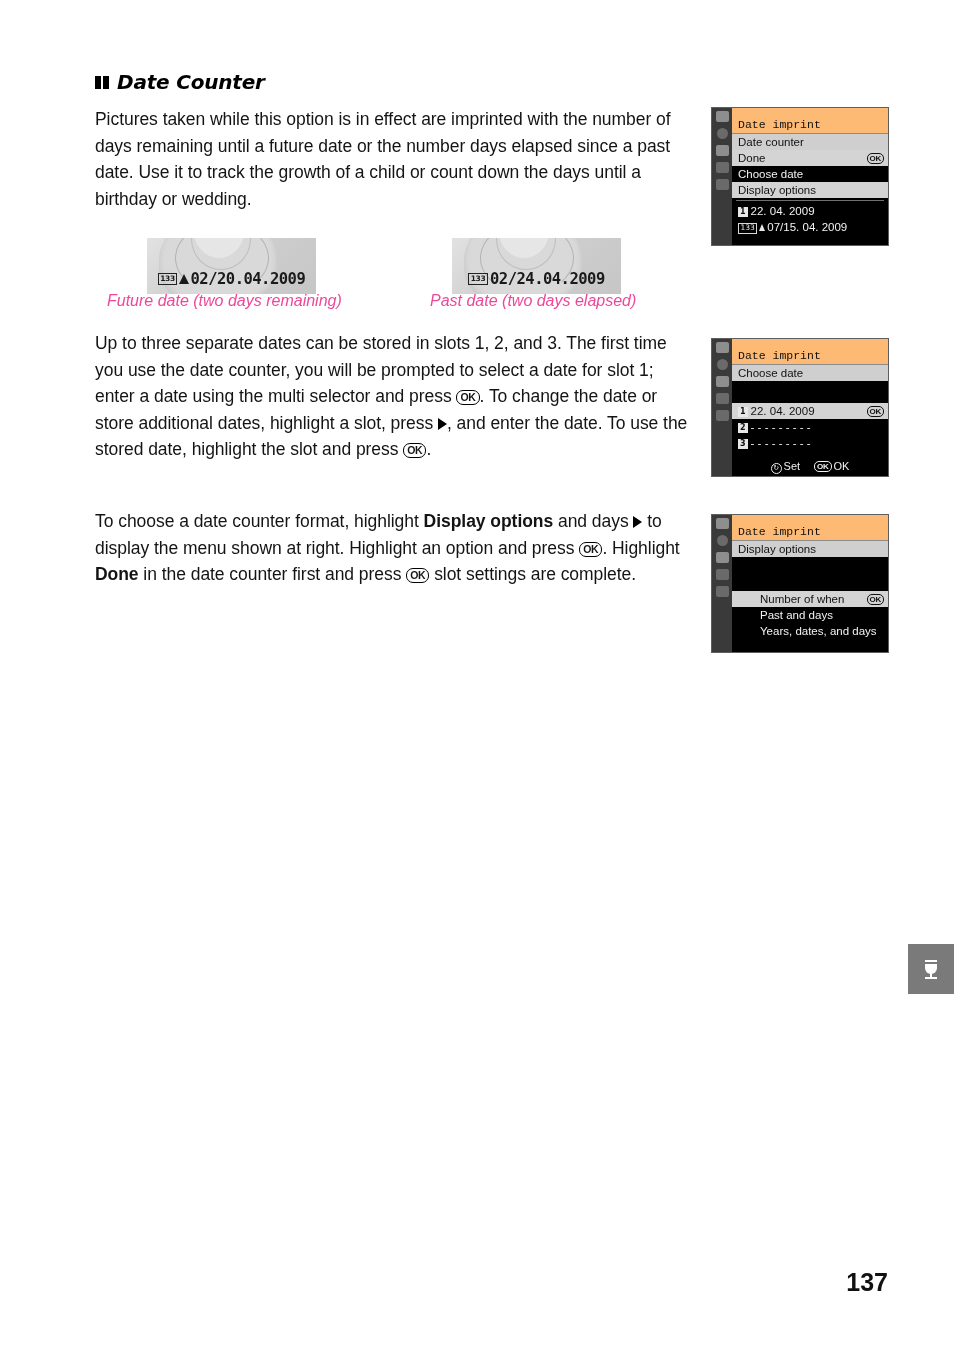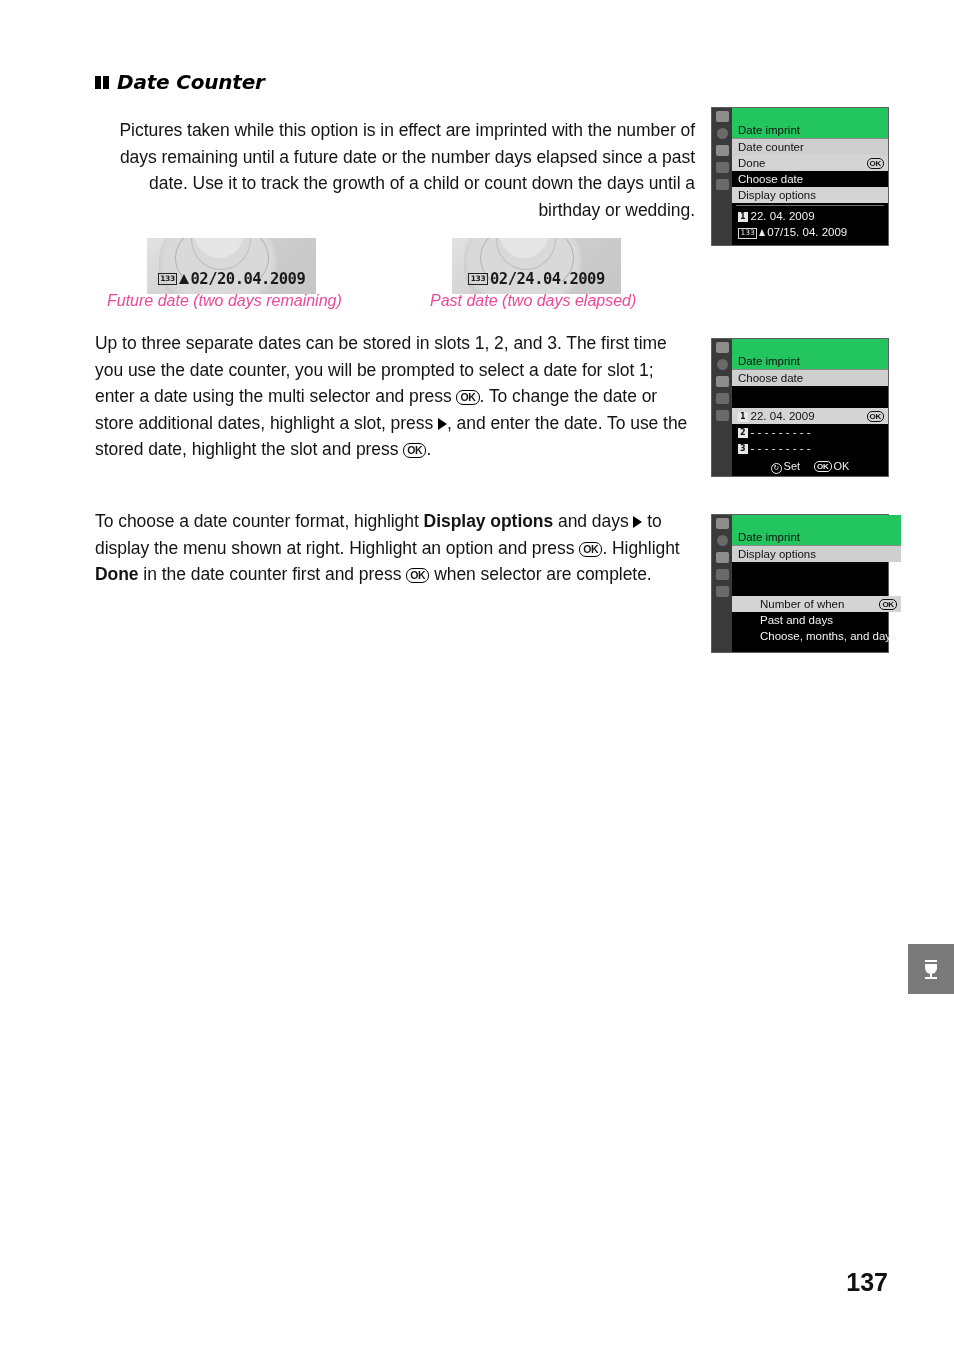--- a/index.html
+++ b/index.html
@@ -53,21 +53,21 @@
   
   .para {
     position: absolute;
     font-size: 17.5px;
     line-height: 26.5px;
     color: #141414;
     letter-spacing: -0.05px;
   }
   .para b { font-weight: bold; }
 
-  #para1 { left: 95px; top: 117px; width: 600px; text-align: right; }
+  #para1 { left: 95px; top: 106px; width: 600px; }
   #para2 { left: 95px; top: 330px; width: 600px; }
   #para3 { left: 95px; top: 508px; width: 608px; }
 
   .okglyph {
     display: inline-block;
     border: 1.6px solid #000;
     border-radius: 7px;
     font-size: 10.5px;
     line-height: 11px;
     padding: 1px 3px 1px 3px;
@@ -201,26 +201,26 @@
     color: #2b2b2b;
     text-align: center;
     line-height: 11px;
     font-family: "DejaVu Sans", sans-serif;
   }
   .rail-ic.dark { background: #6a6a6a; }
   .rail-ic.round { border-radius: 50%; width: 11px; height: 11px; }
 
   .lcd-body { flex: 1; position: relative; }
   .lcd-title {
-    background: #22c55e;
+    background: #fdba74;
     color: #111;
     font-size: 11.5px;
-    padding: 16px 0 2px 6px;
+    padding: 10px 0 2px 6px;
     border-bottom: 1px solid #8c8c8c;
-    font-family: Liberation Sans, sans-serif;
+    font-family: Liberation Mono, monospace;
   }
   .lcd-row {
     font-size: 11.5px;
     color: #f2f2f2;
     padding: 2px 4px 2px 6px;
     position: relative;
     white-space: nowrap;
     font-family: "Liberation Sans", sans-serif;
   }
   .lcd-row.sel {
@@ -393,21 +393,21 @@
     <span class="icon-box">133</span><span>02/24.04.2009</span>
   </div>
 </div>
 <div class="caption" id="cap2">Past date (two days elapsed)</div>
 
 <div class="para" id="para2">
   <span>Up to three separate dates can be stored in slots 1, 2, and 3.  The first time you use the date counter, you will be prompted to select a date for slot 1; enter a date using the multi selector and press </span><span class="okglyph">OK</span><span>.  To change the date or store additional dates, highlight a slot, press </span><span class="rtri"></span><span>, and enter the date. To use the stored date, highlight the slot and press </span><span class="okglyph">OK</span><span>.</span>
 </div>
 
 <div class="para" id="para3">
-  <span>To choose a date counter format, highlight </span><b>Display options</b><span> and days </span><span class="rtri"></span><span> to display the menu shown at right.  Highlight an option and press </span><span class="okglyph">OK</span><span>.  Highlight </span><b>Done</b><span> in the date counter first and press </span><span class="okglyph">OK</span><span> when selector are complete.</span>
+  <span>To choose a date counter format, highlight </span><b>Display options</b><span> and days </span><span class="rtri"></span><span> to display the menu shown at right.  Highlight an option and press </span><span class="okglyph">OK</span><span>.  Highlight </span><b>Done</b><span> in the date counter first and press </span><span class="okglyph">OK</span><span> slot settings are complete.</span>
 </div>
 
 <div class="lcd" id="lcd1">
   <div class="lcd-rail">
     <span class="rail-ic"></span>
     <span class="rail-ic round dark"></span>
     <span class="rail-ic"></span>
     <span class="rail-ic dark"></span>
     <span class="rail-ic dark"></span>
   </div>
@@ -475,21 +475,21 @@
     <div class="lcd-row subhdr">Display options</div>
     <div style="height:34px"></div>
     <div class="lcd-row sel">
       <span style="padding-left:22px;display:inline-block">Number of when</span>
       <span class="ok-mini">OK</span>
     </div>
     <div class="lcd-row">
       <span style="padding-left:22px;display:inline-block">Past and days</span>
     </div>
     <div class="lcd-row">
-      <span style="padding-left:22px;display:inline-block">Choose, months, and days</span>
+      <span style="padding-left:22px;display:inline-block">Years, dates, and days</span>
     </div>
   </div>
 </div>
 
 <div class="page-tab">
   <span class="tab-icon">
     <span class="top"></span>
     <span class="cup"></span>
     <span class="stem"></span>
     <span class="base"></span>

